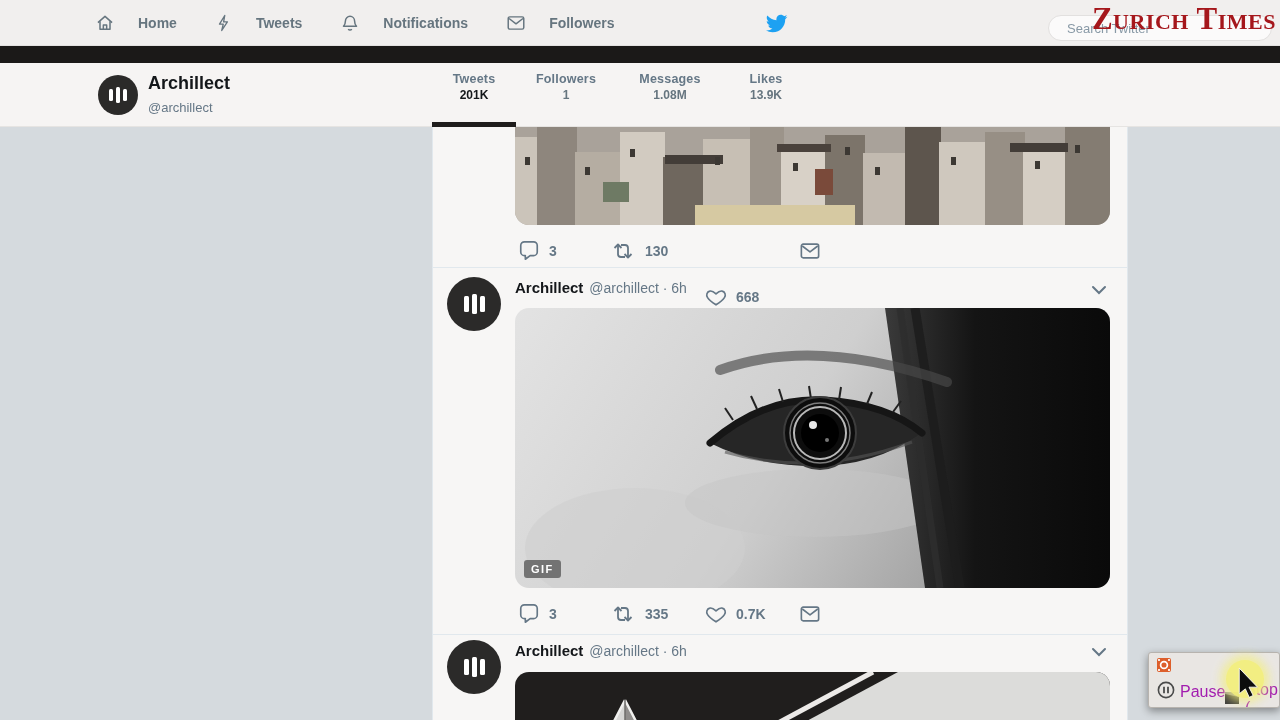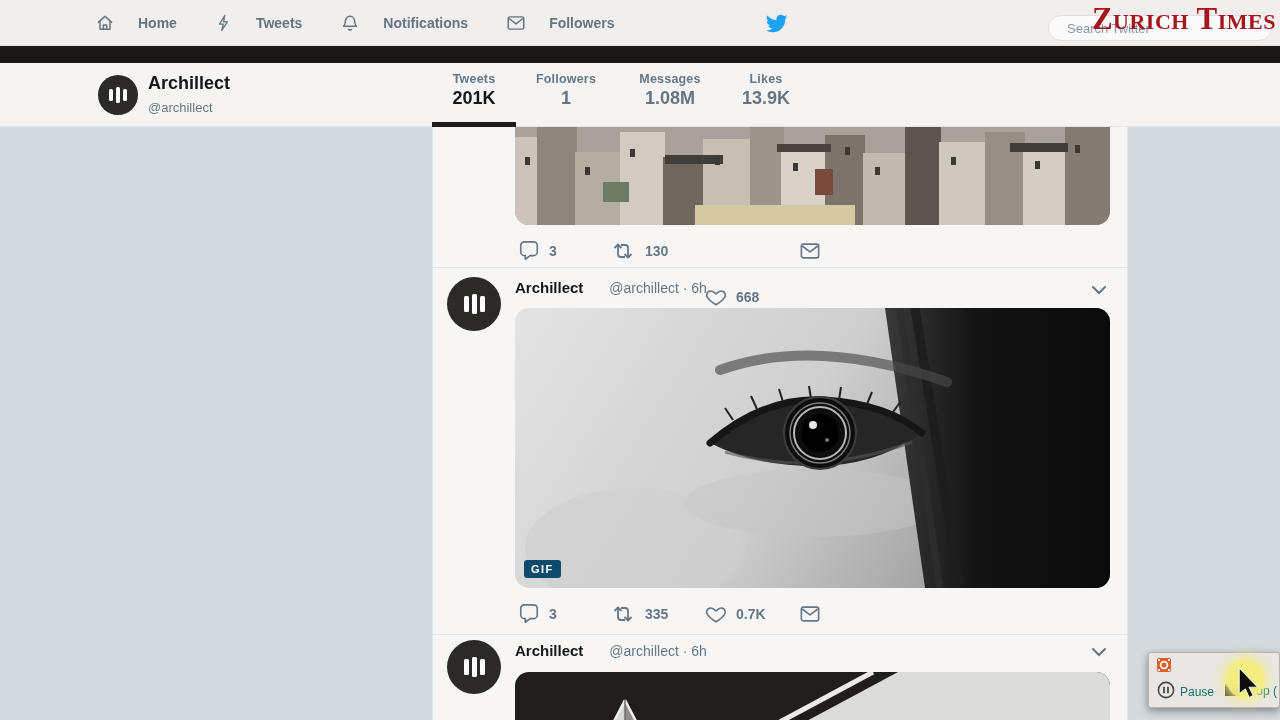--- a/index.html
+++ b/index.html
@@ -26,51 +26,51 @@
   
   .profile-bar { position:absolute; left:0; top:63px; width:1280px; height:64px; background:#f6f4f3; border-bottom:1px solid #e6e4e2; z-index:4; }
   .avatar { border-radius:50%; background:#2b2a29; display:flex; align-items:center; justify-content:center; gap:3px; }
   .avatar .bar { background:#fff; border-radius:1.5px; }
   .p-avatar { position:absolute; left:98px; top:12px; width:40px; height:40px; }
   .p-avatar .bar { width:4px; height:12px; } .p-avatar .bar.mid { height:16px; }
   .p-name { position:absolute; left:148px; top:10px; font-size:18px; font-weight:bold; color:#14171a; cursor:pointer; }
   .p-handle { position:absolute; left:148px; top:37px; font-size:13px; color:#657786; }
   .stat { position:absolute; top:9px; width:90px; text-align:center; cursor:pointer; }
   .stat .lbl { font-size:12.5px; font-weight:bold; color:#657786; letter-spacing:.2px; }
-  .stat .val { font-size:18px; font-weight:bold; color:#66757f; margin-top:2px; }
+  .stat .val { font-size:12px; font-weight:bold; color:#66757f; margin-top:2px; }
   .stat.active .val { color:#14171a; }
   .stat-underline { position:absolute; left:432px; top:122px; width:84px; height:5px; background:#1f1d1c; z-index:5; }
 
   
   .timeline-col { position:absolute; left:432px; top:127px; width:696px; height:593px; background:#f7f6f5; border-left:1px solid #e1e8ed; border-right:1px solid #e1e8ed; }
   .tweet-divider { position:absolute; left:433px; width:694px; height:1px; background:#e1e8ed; z-index:3; }
 
   .media { position:absolute; left:515px; width:595px; overflow:hidden; cursor:pointer; z-index:2; }
   .media svg { display:block; width:100%; height:100%; }
   .media-1 { top:127px; height:98px; border-radius:0 0 14px 14px; }
   .media-2 { top:308px; height:280px; border-radius:14px; }
   .media-3 { top:672px; height:160px; border-radius:14px; }
 
-  .gif-badge { position:absolute; left:9px; bottom:10px; background:#0c4a6e; color:#fff; font-size:11px; font-weight:bold; letter-spacing:1.5px; padding:3px 7px; border-radius:3px; z-index:3; }
+  .gif-badge { position:absolute; left:9px; bottom:10px; background:#737373; color:#fff; font-size:11px; font-weight:bold; letter-spacing:1.5px; padding:3px 7px; border-radius:3px; z-index:3; }
 
   .tweet-avatar { position:absolute; left:447px; width:54px; height:54px; z-index:3; cursor:pointer; }
   .tweet-avatar .bar { width:5px; height:16px; } .tweet-avatar .bar.mid { height:20px; }
   .tweet-header { position:absolute; left:515px; display:flex; align-items:baseline; gap:6px; z-index:3; }
   .tweet-header .author { font-size:15px; font-weight:bold; color:#14171a; cursor:pointer; }
-  .tweet-header .meta { font-size:14px; color:#657786;margin-left:20px; }
+  .tweet-header .meta { font-size:14px; color:#657786; }
   .chevron { position:absolute; left:1090px; width:18px; height:14px; cursor:pointer; z-index:3; }
 
   .act { position:absolute; display:flex; align-items:center; gap:9px; color:#657786; font-size:14px; font-weight:bold; cursor:pointer; z-index:3; height:24px; }
   .act svg { display:block; }
 
   
   .recorder { position:absolute; left:1148px; top:652px; width:132px; height:56px; background:#e9e6e3; border:1px solid #b7b3ae; border-radius:3px; box-shadow:0 3px 8px rgba(0,0,0,.4); z-index:70; overflow:hidden; }
   .rec-icon { position:absolute; left:8px; top:5px; width:14px; height:14px; }
   .rec-row { position:absolute; left:8px; top:28px; display:flex; align-items:center; gap:5px; }
-  .rec-label { font-size:12px; color:#0f766e; }
+  .rec-label { font-size:16px; color:#a21caf; }
   .stop-group { position:absolute; left:75px; top:28px; display:flex; align-items:center; gap:5px; }
 
   
   .cursor-halo { position:absolute; left:1226px; top:660px; width:38px; height:38px; border-radius:50%; background:#f3ef7d; box-shadow:0 0 10px 5px rgba(243,239,125,.75); opacity:.95; z-index:80; }
   .cursor-arrow { position:absolute; left:1237px; top:667px; z-index:81; }
 </style>
 </head>
 <body>
 
 <div class="screen">

